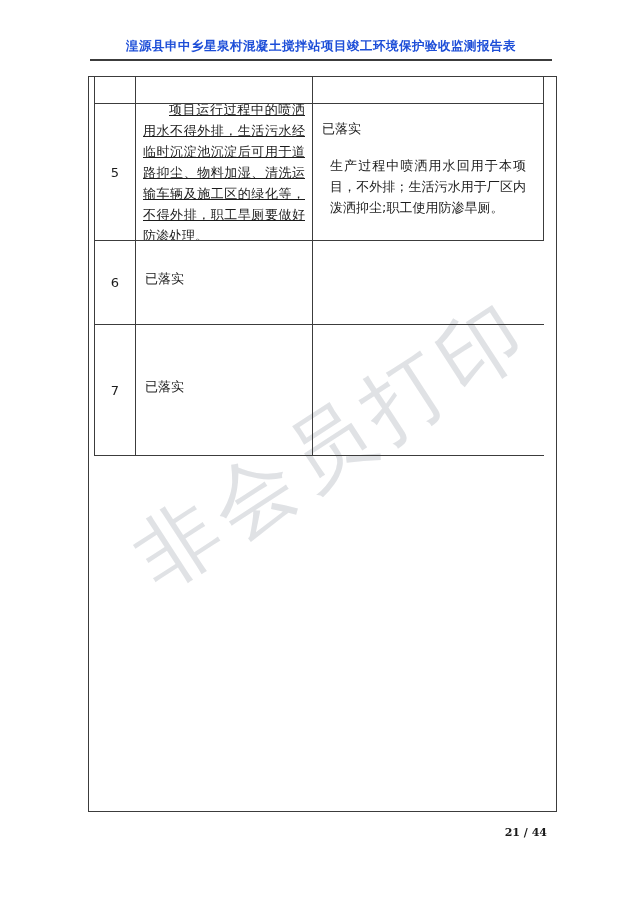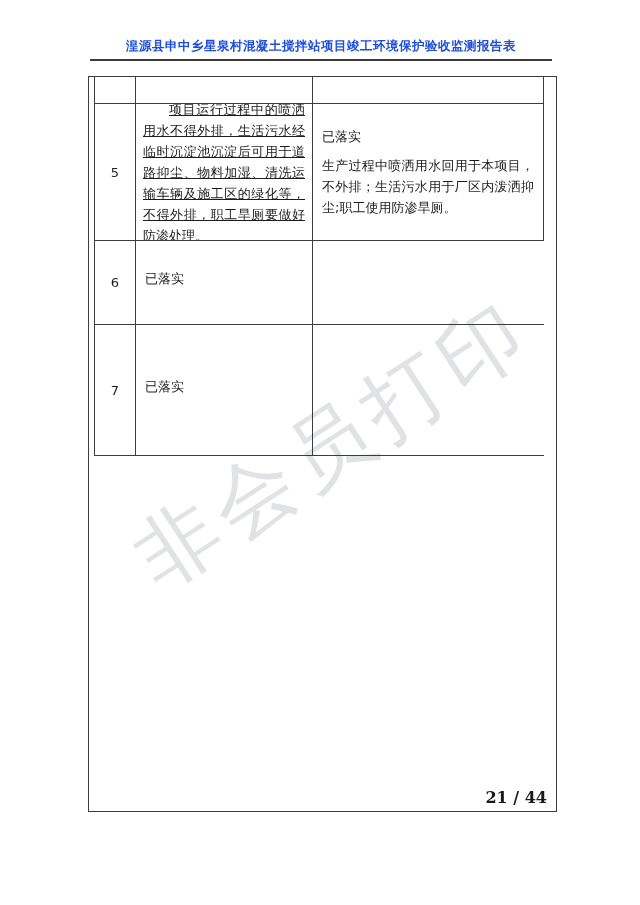--- a/index.html
+++ b/index.html
@@ -121,31 +121,31 @@
     line-height: 21px;
     display: flex;
     flex-direction: column;
     justify-content: center;
   }
   .status-label {
     font-weight: 400;
     margin-bottom: 8px;
   }
   .status-detail {
-    margin: 0;
+    margin: 8px;
     text-align: justify;
   }
   
   .page-number {
     position: absolute;
-    top: 788px;
+    top: 826px;
     right: 93px;
     font-family: "DejaVu Serif", "Liberation Serif", serif;
     font-weight: 700;
-    font-size: 16px;
+    font-size: 11px;
     color: #1a1a1a;
     z-index: 2;
   }
 </style>
 </head>
 <body>
 
 <div class="page">
 
   <div class="watermark">非会员打印</div>

